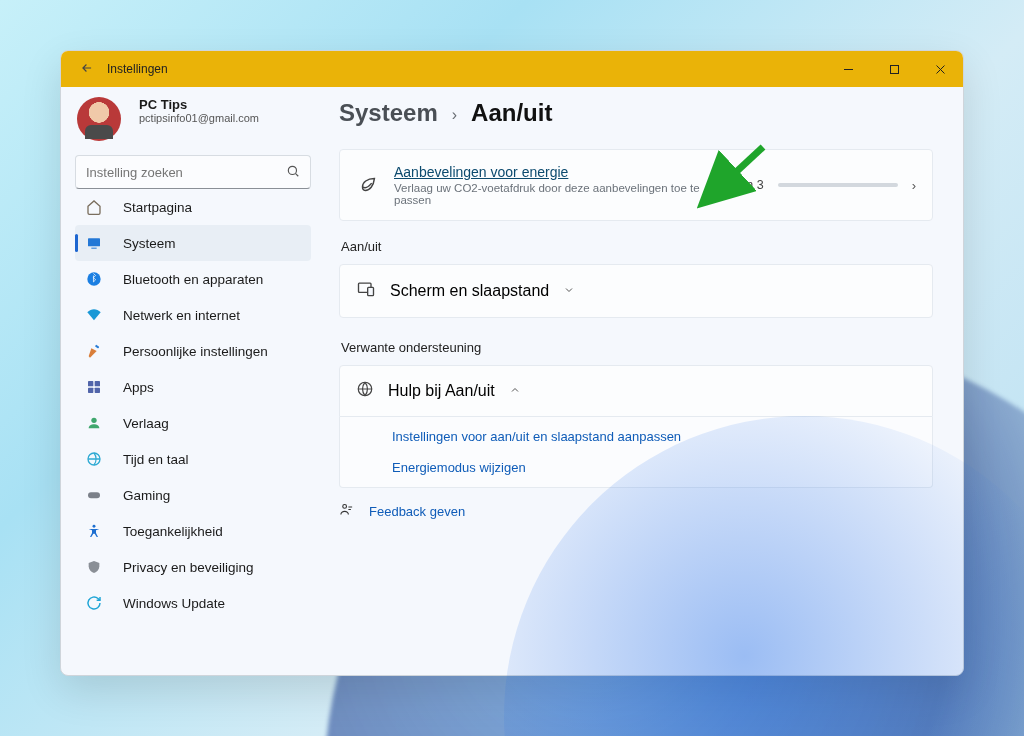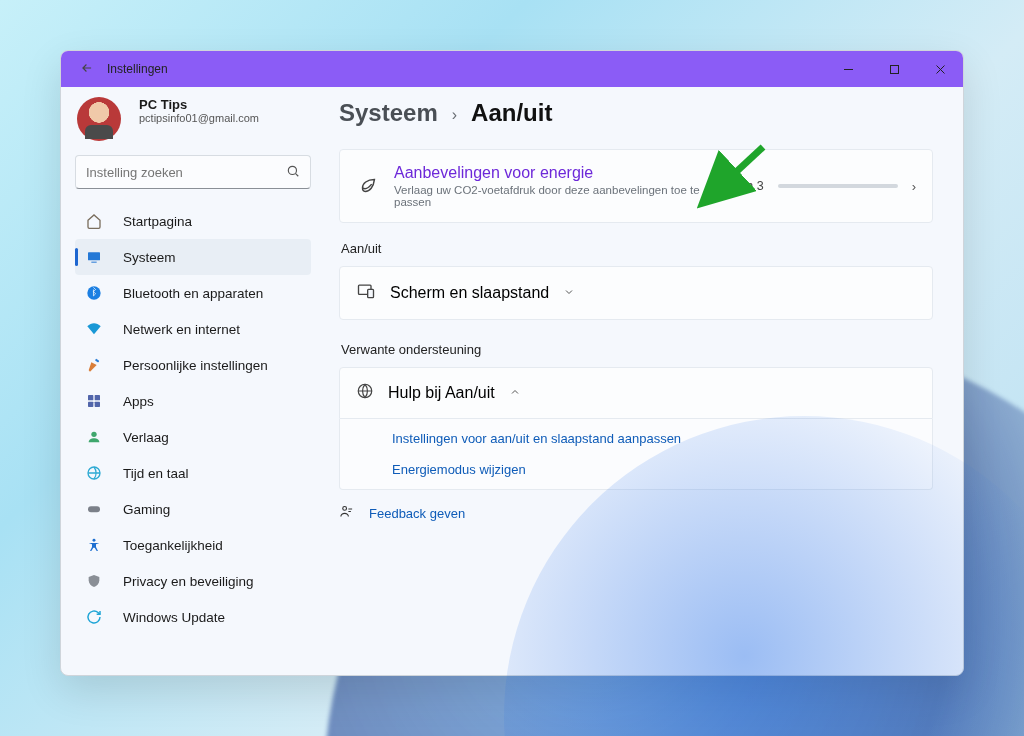--- a/index.html
+++ b/index.html
@@ -39,21 +39,21 @@
     box-shadow: 0 15px 40px rgba(0,0,0,0.12);
     display: flex;
     flex-direction: column;
   }
 
   .titlebar {
     height: 36px;
     display: flex;
     align-items: center;
     padding: 0 0 0 12px;
-    background: #8b5cf6;
+    background: #eab308;
     position: relative;
   }
   .titlebar .back { width:28px; text-align:center; color:#444; font-size:13px; cursor:pointer; }
   .titlebar .title { font-size: 12px; color: #222; margin-left: 6px; }
   .win-controls {
     position: absolute; right: 0; top: 0; height: 100%;
     display: flex;
   }
   .win-controls div {
     width: 46px; height: 100%;
@@ -83,21 +83,20 @@
   .profile .email { font-size: 11px; color: #555; }
 
   .search {
     display: flex; align-items: center;
     height: 34px;
     border: 1px solid #d7dce2;
     border-bottom: 1.5px solid #8a8f96;
     border-radius: 4px;
     background: #fbfcfe;
     padding: 0 10px;
-    margin-bottom: 14px;
   }
   .search input {
     flex: 1; border: none; background: transparent; outline: none;
     font-size: 13px; color: #333;
   }
   .search .mag { color: #555; font-size: 13px; }
 
   .nav { display: flex; flex-direction: column; gap: 0; }
   .nav-item {
     display: flex; align-items: center; gap: 20px;
@@ -126,21 +125,21 @@
     border-radius: 4px;
     padding: 14px 16px;
     display: flex; align-items: center; gap: 14px;
     margin-bottom: 18px;
   }
   .card .icon-slot {
     width: 24px; height: 24px; display: flex; align-items: center; justify-content: center;
     color: #444;
   }
   .card .text-col { flex: 1; }
-  .card .primary { font-size: 16px; color: #6d28d9; }
+  .card .primary { font-size: 14px; color: #0c4a6e; text-decoration: underline; }
   .card .secondary { font-size: 11.5px; color: #6b727a; margin-top: 2px; }
   .card .score { font-size: 12.5px; color: #444; white-space: nowrap; }
   .card .bar {
     width: 120px; height: 4px; background: #d3d8de; border-radius: 2px;
   }
   .card .chev { color: #555; font-size: 13px; }
 
   .section-label { font-size: 13px; color: #222; margin: 6px 0 10px 2px; font-weight: 500; }
 
   .expander-header {

